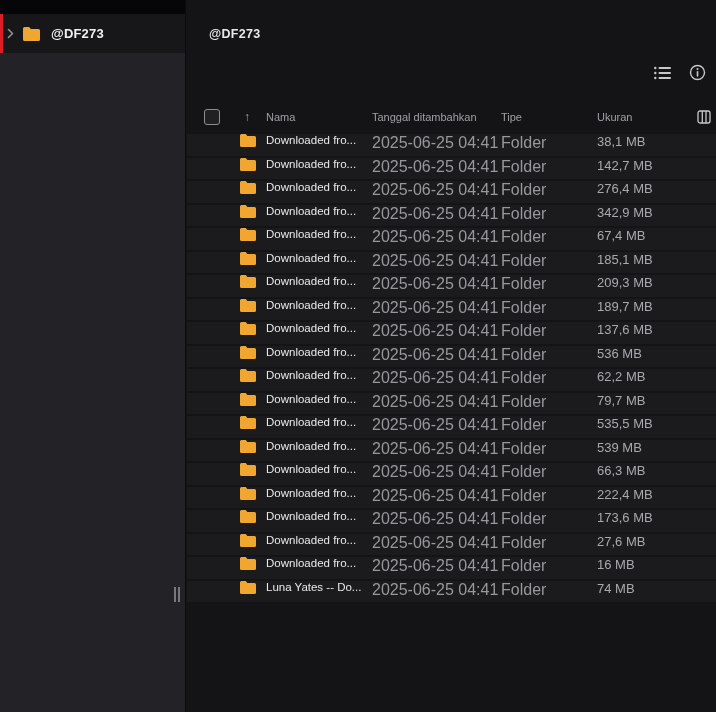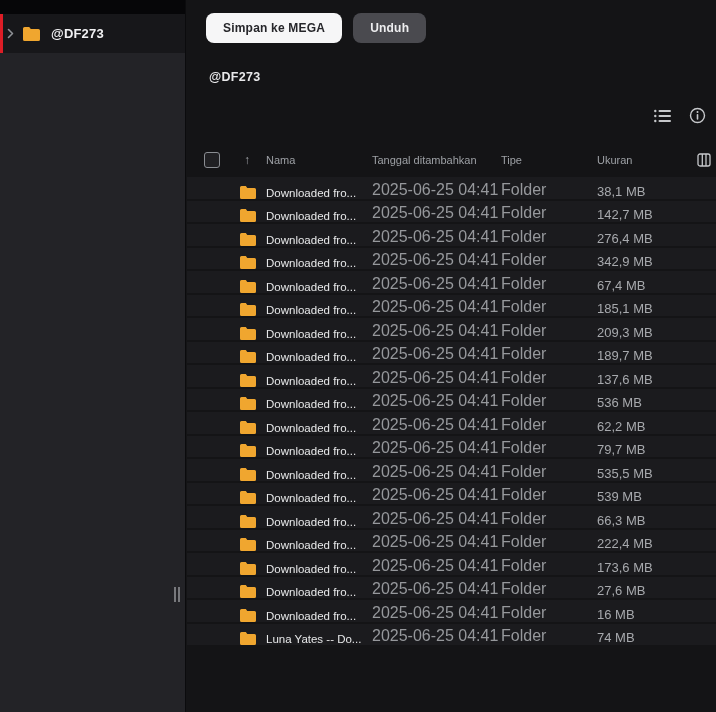--- a/index.html
+++ b/index.html
@@ -48,21 +48,21 @@
   .c-type   { width:96px; }
   .c-size   { flex:1; }
   .c-end    { width:40px; display:flex; justify-content:flex-end; padding-right:5px; }
 
   .checkbox { width:16px; height:16px; border:1.5px solid #8a8d92; border-radius:3px;
               background:#202023; cursor:pointer; }
   .sort-glyph { font-size:12px; color:#9da0a5; margin-left:4px; }
   .col-label { cursor:pointer; }
 
   .file-list { }
-  .file-row { height:23.5px; display:flex; align-items:flex-end; background:#1b1b1e;
+  .file-row { height:23.5px; display:flex; align-items:flex-start; background:#1b1b1e;
               border-bottom:2px solid #141416; cursor:pointer; }
   .file-row .name { font-size:11.5px; font-weight:500; color:#e7e8e9; white-space:nowrap;
                     overflow:hidden; }
   .file-row .date, .file-row .type { font-size:16px; color:#96989c; }
   .file-row .size { font-size:13px; color:#a7a9ad; }
 
   svg { display:block; }
 </style>
 </head>
 <body>
@@ -86,24 +86,20 @@
   </div>
 
   <div class="resize-handle">
       <i></i>
       <i></i>
     </div>
 </div>
 
 <div class="main">
 
-  <div class="toolbar">
-    <button class="btn btn-save">Simpan ke MEGA</button>
-    <button class="btn btn-download">Unduh</button>
-  </div>
 
   <div class="page-title">@DF273</div>
 
   <div class="view-controls">
     <button class="icon-btn">
       <svg width="17" height="14" viewBox="0 0 17 14">
         <g stroke="#c6c8cb" stroke-width="2" stroke-linecap="round">
           <line x1="5.5" y1="2" x2="16" y2="2"></line>
             <line x1="5.5" y1="7" x2="16" y2="7"></line>
             <line x1="5.5" y1="12" x2="16" y2="12"></line>

